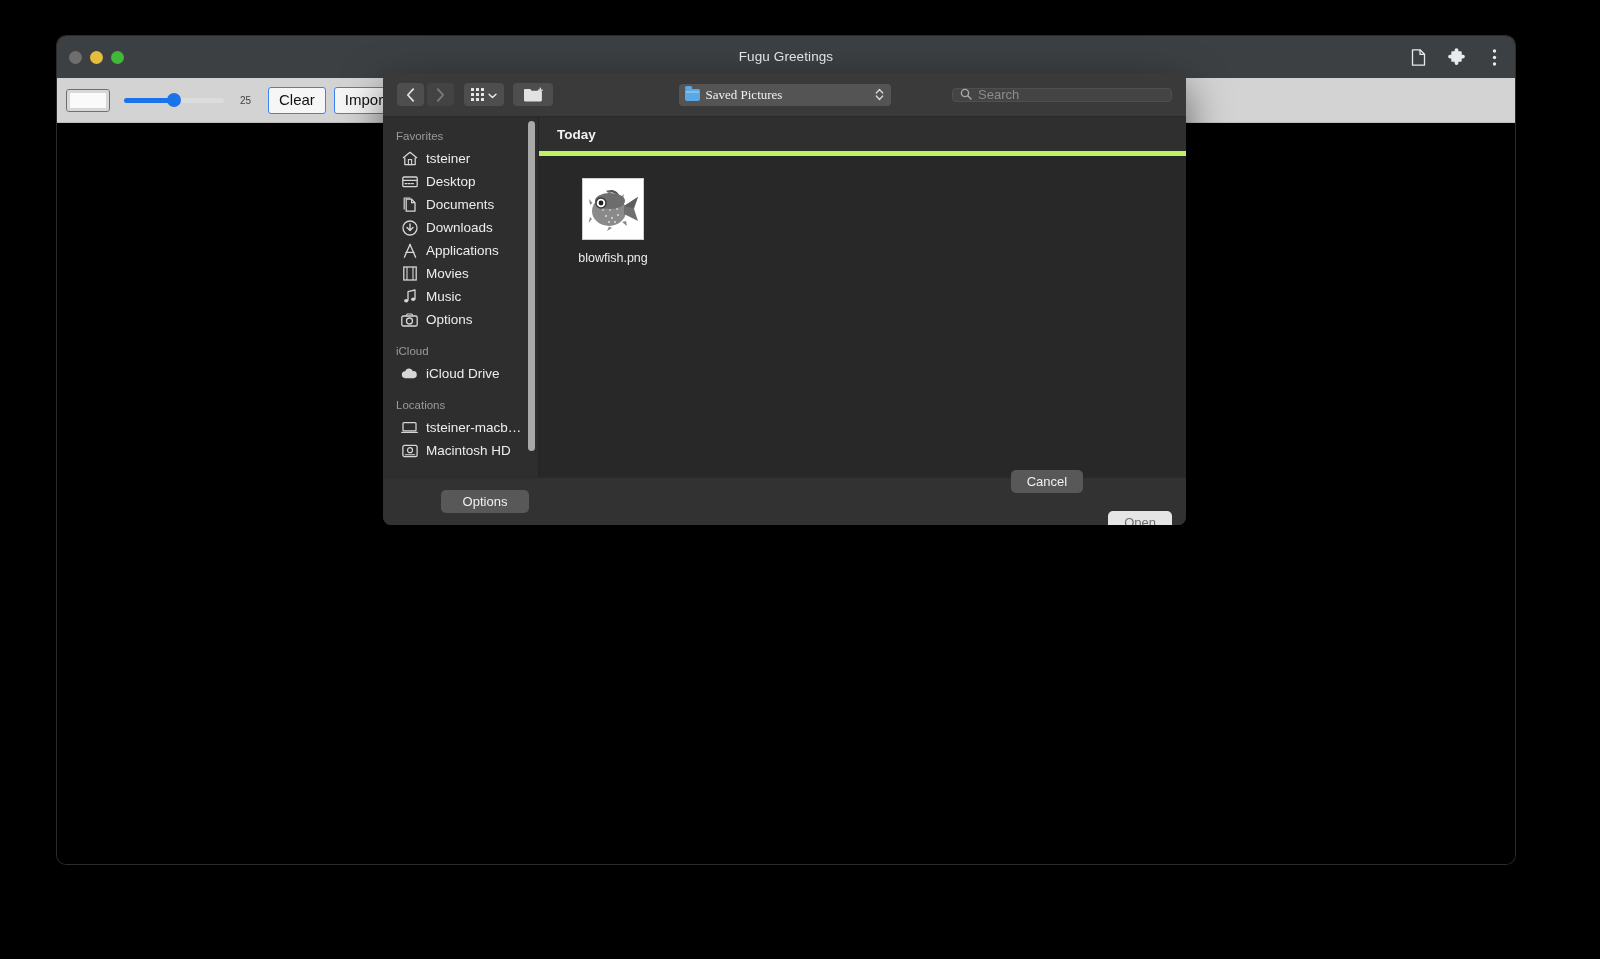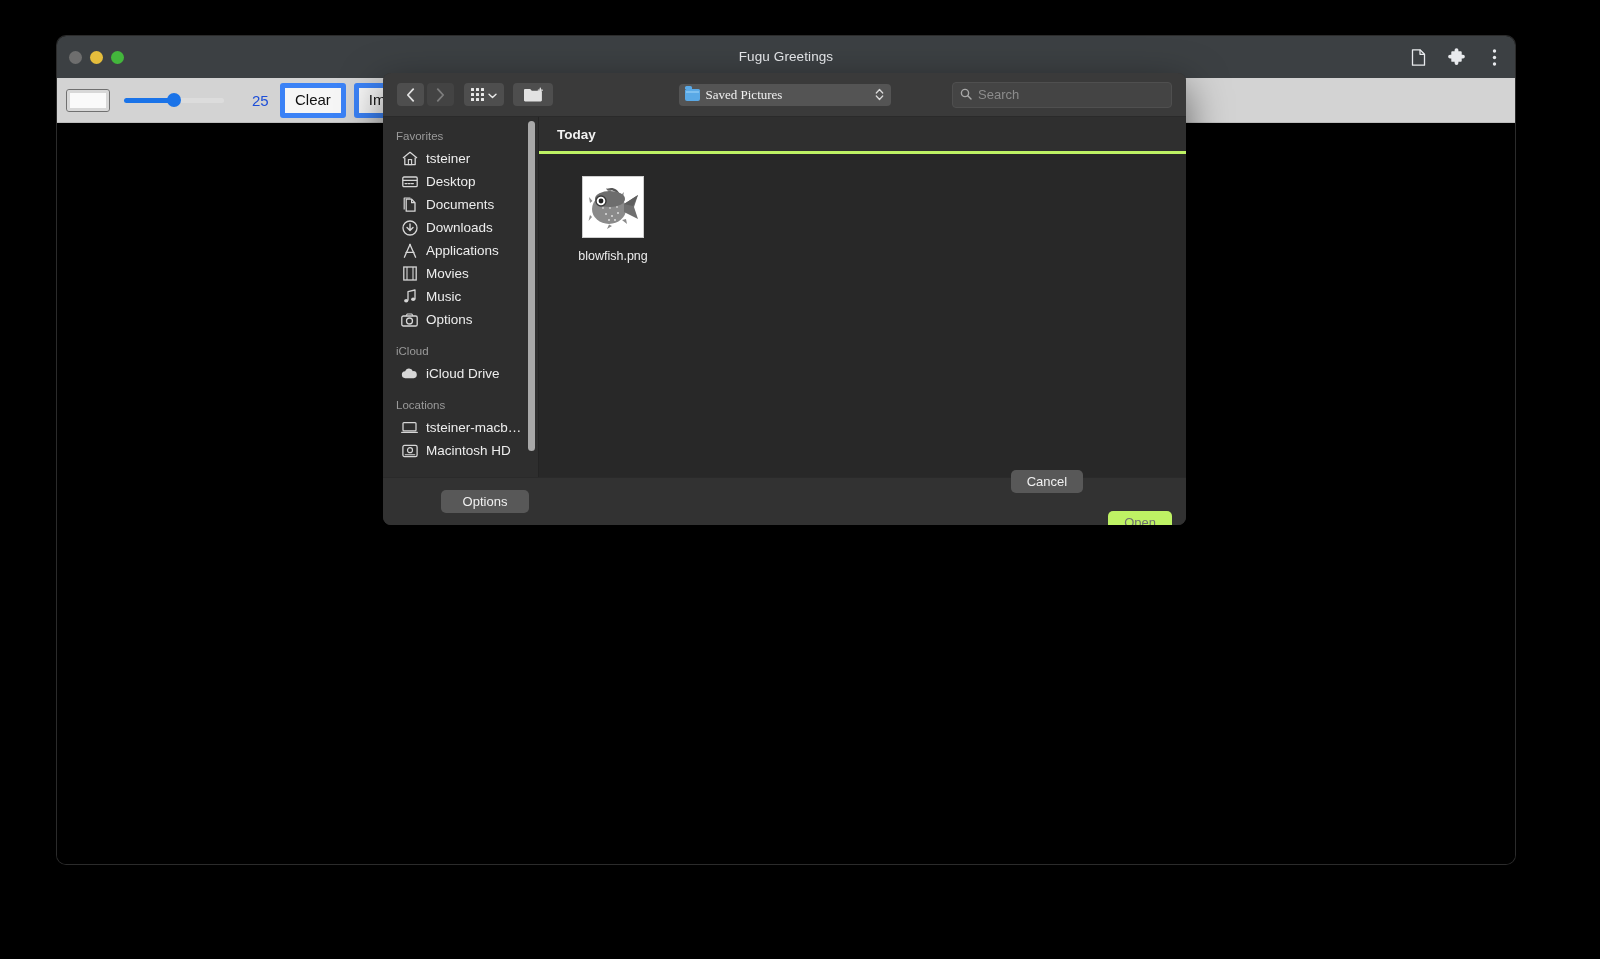--- a/index.html
+++ b/index.html
@@ -138,31 +138,31 @@
     left: 50%;
     width: 14px;
     height: 14px;
     border-radius: 50%;
     background: #1a73e8;
     margin-left: -7px;
     top: 50%;
     margin-top: -7px;
   }
   .slider-value {
-    font-size: 15px;
-    color: #1d4ed8;
-    margin-left: 20px;
+    font-size: 10px;
+    color: #404040;
+    margin-left: 8px;
     min-width: 20px;
   }
   .tb-btn {
     font-family: "Liberation Sans", sans-serif;
     font-size: 15px;
     color: #111;
     background: #f6f6f6;
-    border: 5px solid #3b82f6;
+    border: 1px solid #3b82f6;
     border-radius: 3px;
     padding: 3px 10px 4px 10px;
     cursor: pointer;
     line-height: 1.2;
   }
 
   .canvas-area {
     background: #000;
     height: 742px;
   }
@@ -301,21 +301,21 @@
     gap: 2px;
     align-items: center;
     flex: none;
     margin-right: 1px;
   }
 
   .search-box {
     position: absolute;
     right: 14px;
     width: 220px;
-    height: 26px;
+    height: 14px;
     background: #444444;
     border: 1px solid #4f4f4f;
     border-radius: 4px;
     display: flex;
     align-items: center;
     padding: 0 7px;
     gap: 6px;
     box-sizing: border-box;
     cursor: text;
   }
@@ -382,21 +382,21 @@
     min-width: 0;
     display: flex;
     flex-direction: column;
     border-left: 1px solid #242424;
   }
   .content-header {
     font-size: 13.5px;
     font-weight: bold;
     color: #f2f2f2;
     padding: 10px 4px 9px 18px;
-    border-bottom: 3px solid #bef264;
+    border-bottom: 5px solid #bef264;
     background: #2f2f2f;
   }
   .files-grid {
     padding: 22px 0 0 26px;
     display: flex;
     flex-wrap: wrap;
     gap: 18px;
     flex: 1;
     align-content: flex-start;
   }
@@ -441,21 +441,21 @@
     background: #585858;
     border: none;
     border-radius: 5px;
     height: 23px;
     padding: 0 16px;
     cursor: pointer;
   }
   .fd-btn.options { min-width: 88px; margin-left: 44px; }
   .fd-btn.disabled {
     color: #6f6f6f;
-    background: #bef264;
+    background: #e5e5e5;
     cursor: default;
     margin-top: 41px;
   }
   .footer-right {
     margin-left: auto;
     display: flex;
     gap: 25px;
     justify-content: space-between;
   }
 </style>

